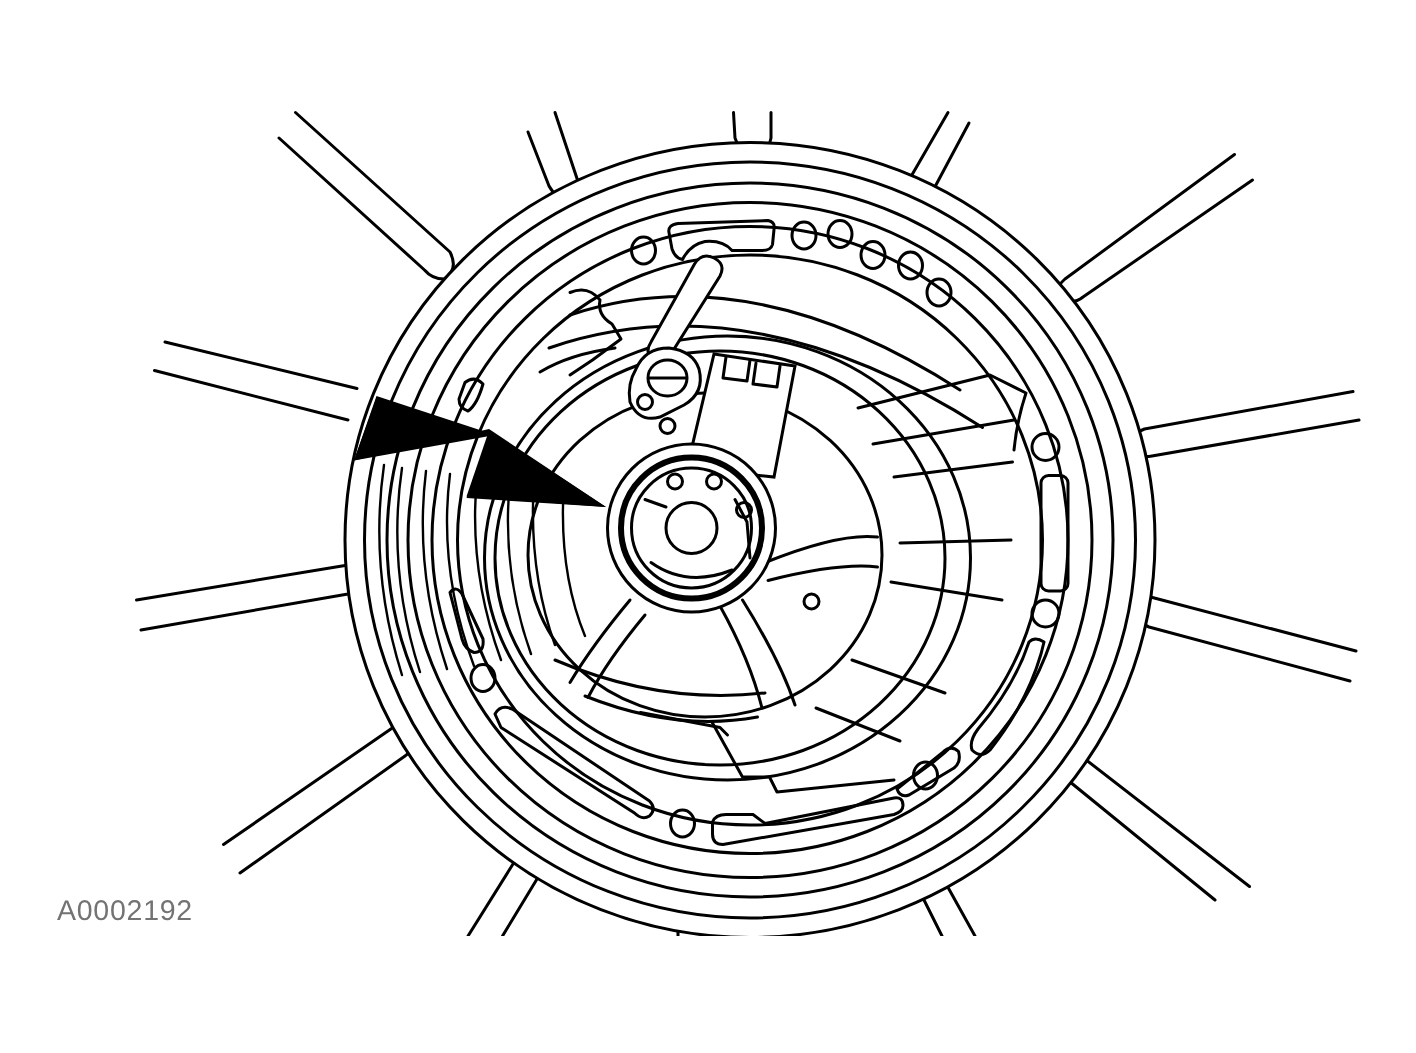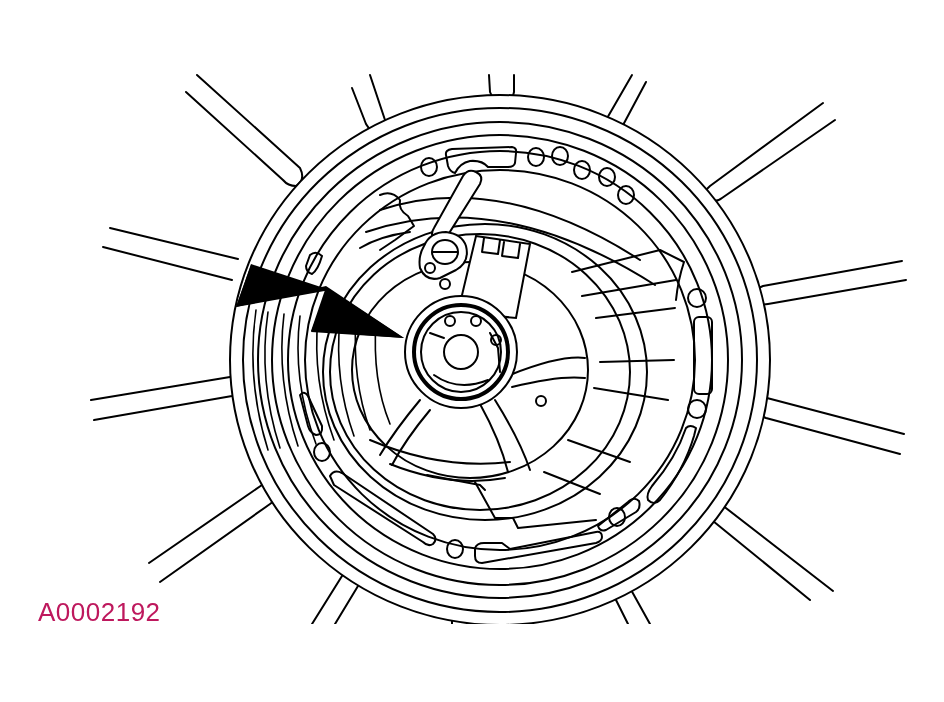--- a/index.html
+++ b/index.html
@@ -7,21 +7,21 @@
     .figure { position: absolute; left: 0; top: 0; width: 944px; height: 702px; }
     .figure svg { display: block; }
     .ln { fill: none; stroke: #000; stroke-width: 2; stroke-linecap: round; stroke-linejoin: round; }
     .ln-thin { fill: none; stroke: #000; stroke-width: 1.6; stroke-linecap: round; }
     .ln-thick { fill: none; stroke: #000; stroke-width: 4; }
     .fill-w { fill: #fff; stroke: #000; stroke-width: 2; }
     .solid { fill: #000; stroke: none; }
     .fig-label {
       position: absolute; left: 38px; top: 597px;
       font-family: "Liberation Sans", sans-serif;
-      font-size: 26px; color: #be185d; letter-spacing: 0.5px;
+      font-size: 19px; color: #737373; letter-spacing: 0.5px;
     }
   </style>
 </head>
 <body>
 
 <div class="figure">
   <svg width="944" height="702" viewBox="0 0 944 702" xmlns="http://www.w3.org/2000/svg">
     <defs>
       <clipPath id="crop">
           <rect x="0" y="0" width="944" height="624"></rect>

